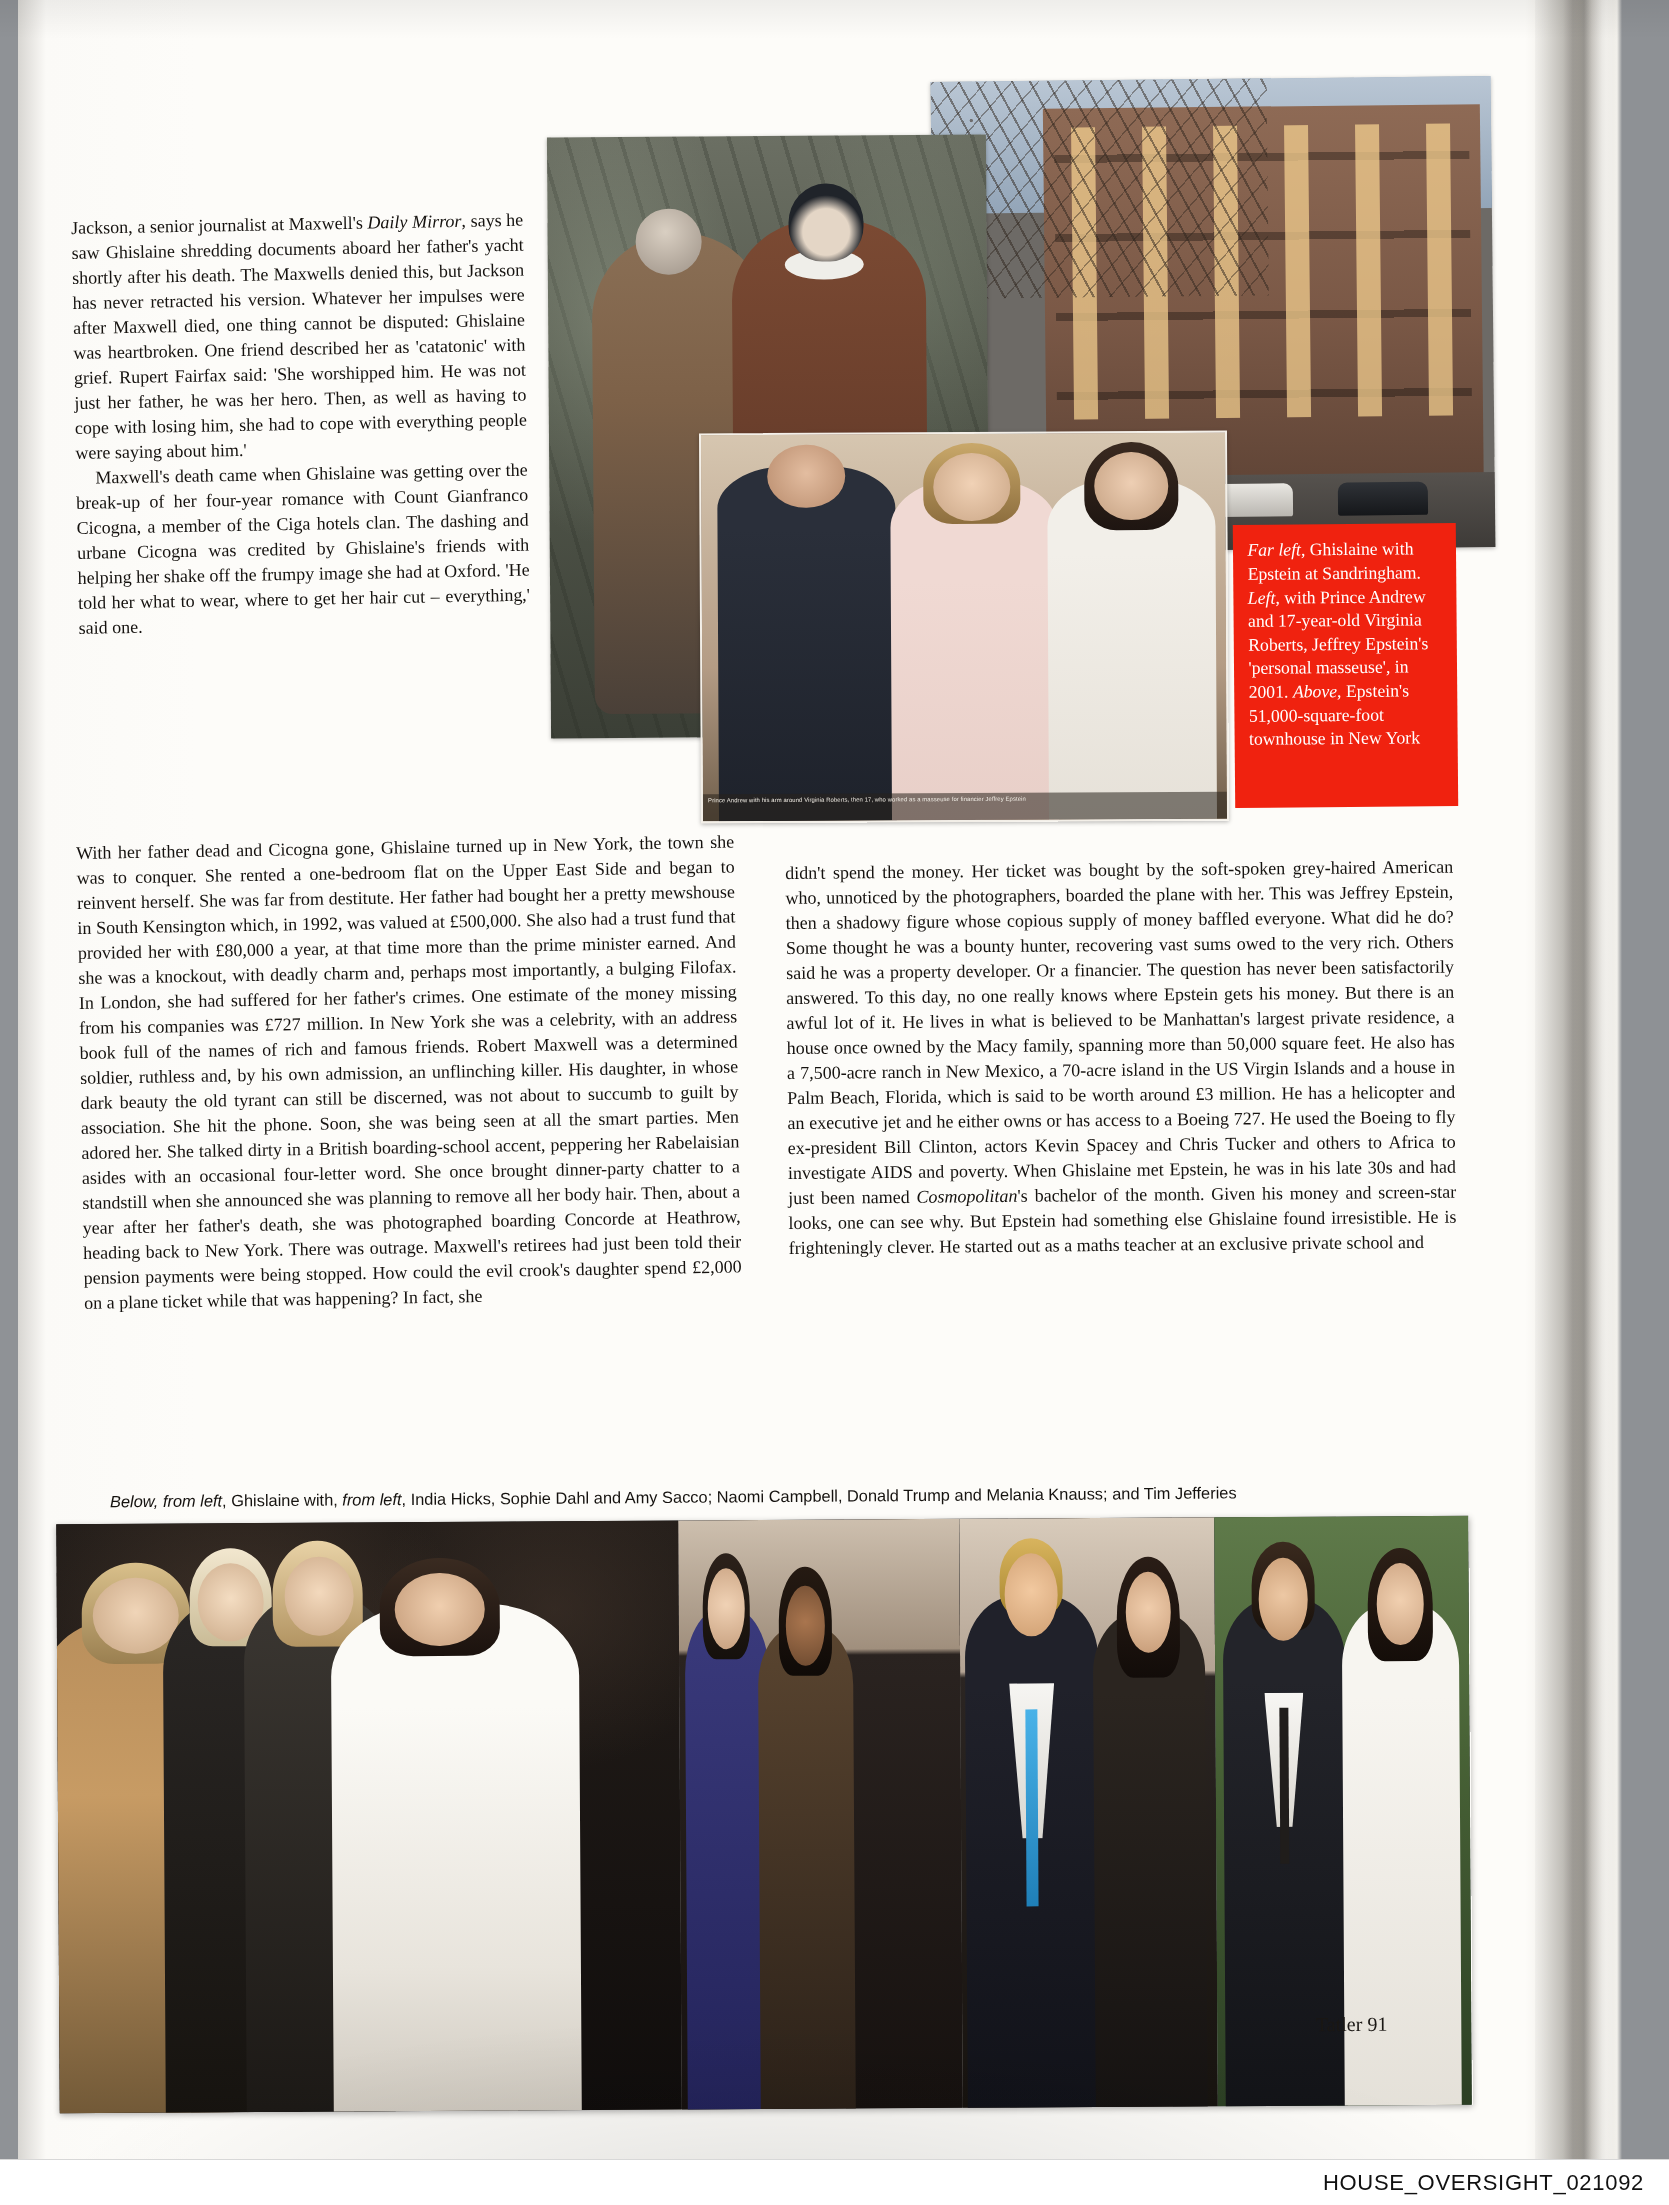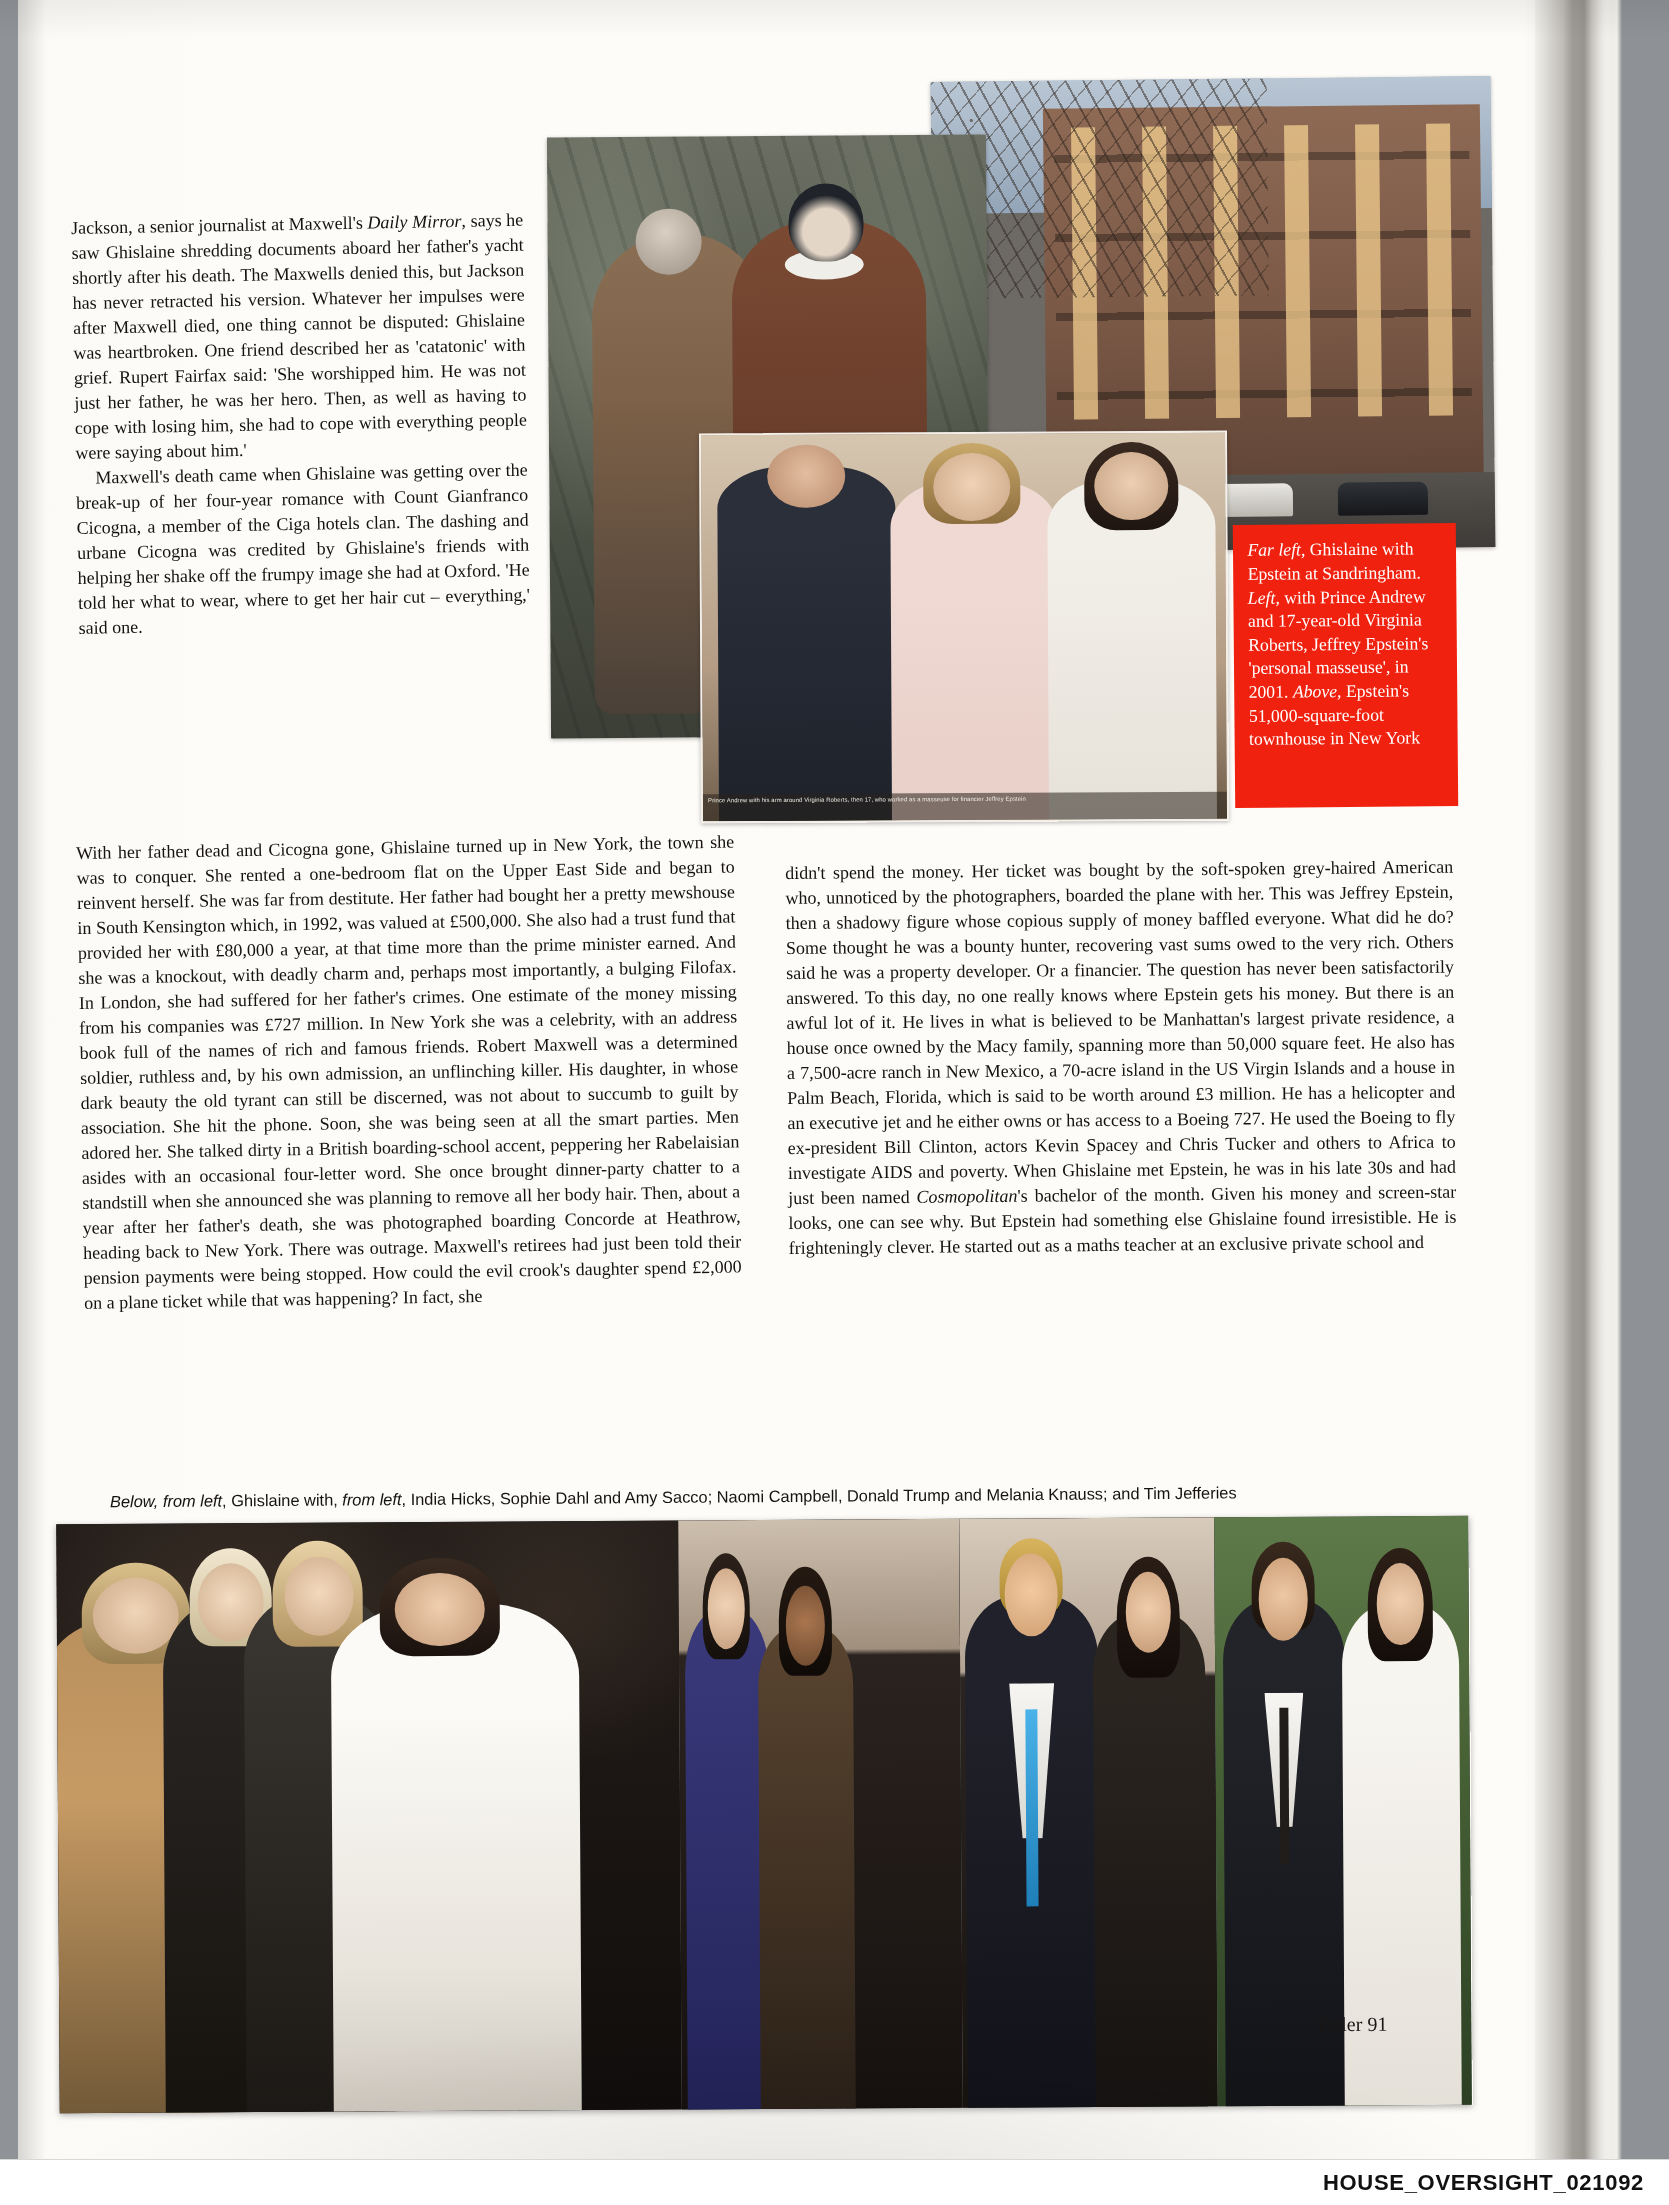--- a/index.html
+++ b/index.html
@@ -45,21 +45,20 @@
 
   
   #footer-bar {
     position: absolute;
     left: 0;
     bottom: 0;
     width: 1669px;
     height: 45px;
     background: #ffffff;
     border-top: 0.7px solid #d8d8d8;
-    font-weight: bold;
   }
   #footer-id {
     position: absolute;
     right: 25px;
     bottom: 9.2px;
     font-family: "Liberation Sans", sans-serif;
     font-size: 22px;
     letter-spacing: 0.7px;
     color: #111;
   }

